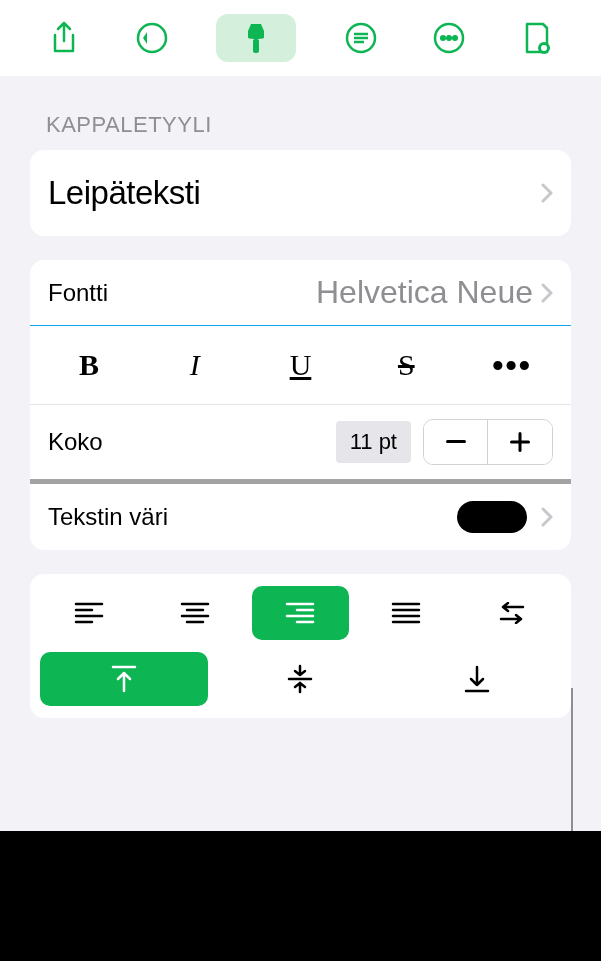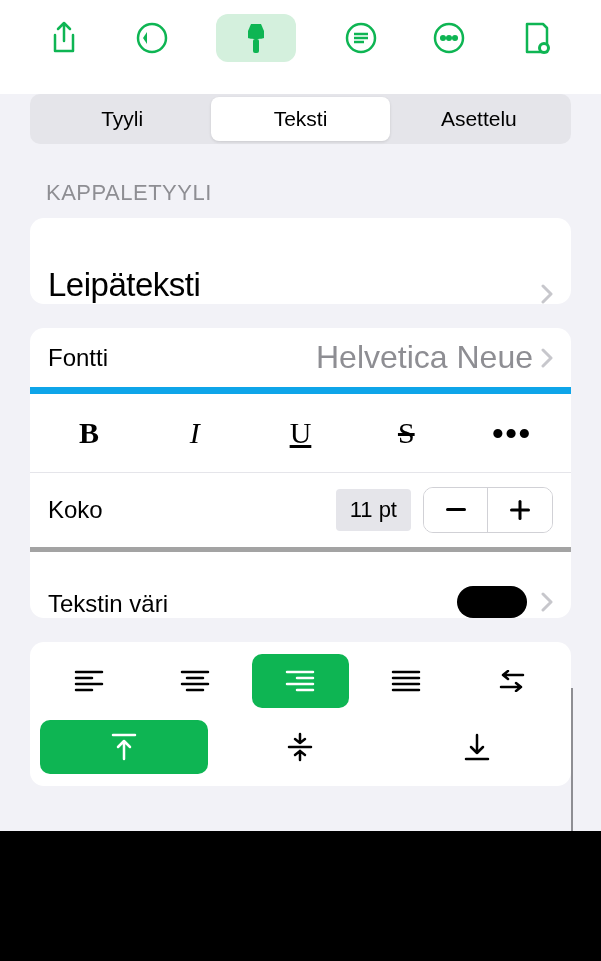--- a/index.html
+++ b/index.html
@@ -67,23 +67,23 @@
       margin: 0 30px;
     }
     .card + .card { margin-top: 24px; }
     
     .row {
       display: flex;
       align-items: center;
       justify-content: space-between;
       padding: 0 18px;
       min-height: 66px;
-      border-bottom: 7px solid #0ea5e9;
-    }
-    .row:last-child { border-bottom: none; align-items: flex-end; }
+      border-bottom: 1px solid #0ea5e9;
+    }
+    .row:last-child { border-bottom: none; }
     .row .label { font-size: 24px; color: #000; }
     .row .value { font-size: 32px; color: #8e8e93; }
     .row .chevron { color: #c7c7cc; margin-left: 8px; }
     .row.tall { min-height: 86px; }
     .row.tall .label { font-size: 33px; letter-spacing: -0.5px; }
     
     .style-buttons {
       display: flex;
       justify-content: space-around;
       align-items: center;
@@ -233,25 +233,20 @@
     <svg width="32" height="36" viewBox="0 0 32 36" fill="none" stroke="#0eb553" stroke-width="2.5">
       <path d="M6 4 L22 4 L26 8 L26 32 L6 32 Z" stroke-linejoin="round"></path>
       <circle cx="23" cy="28" r="6" fill="#0eb553" stroke="none"></circle>
       <circle cx="23" cy="28" r="3" fill="#fff" stroke="none"></circle>
     </svg>
   </div>
 </div>
 
 <div class="content-area">
 
-  <div class="segmented-control">
-    <div class="segment">Tyyli</div>
-    <div class="segment active">Teksti</div>
-    <div class="segment">Asettelu</div>
-  </div>
 
   <div class="section-label">KAPPALETYYLI</div>
 
   <div class="card">
     <div class="row tall">
       <span class="label">Leipäteksti</span>
       <span class="chevron">
         <svg width="12" height="20" viewBox="0 0 12 20" fill="none" stroke="#c7c7cc" stroke-width="3">
             <path d="M2 2 L10 10 L2 18" stroke-linecap="round" stroke-linejoin="round"></path>
           </svg>

